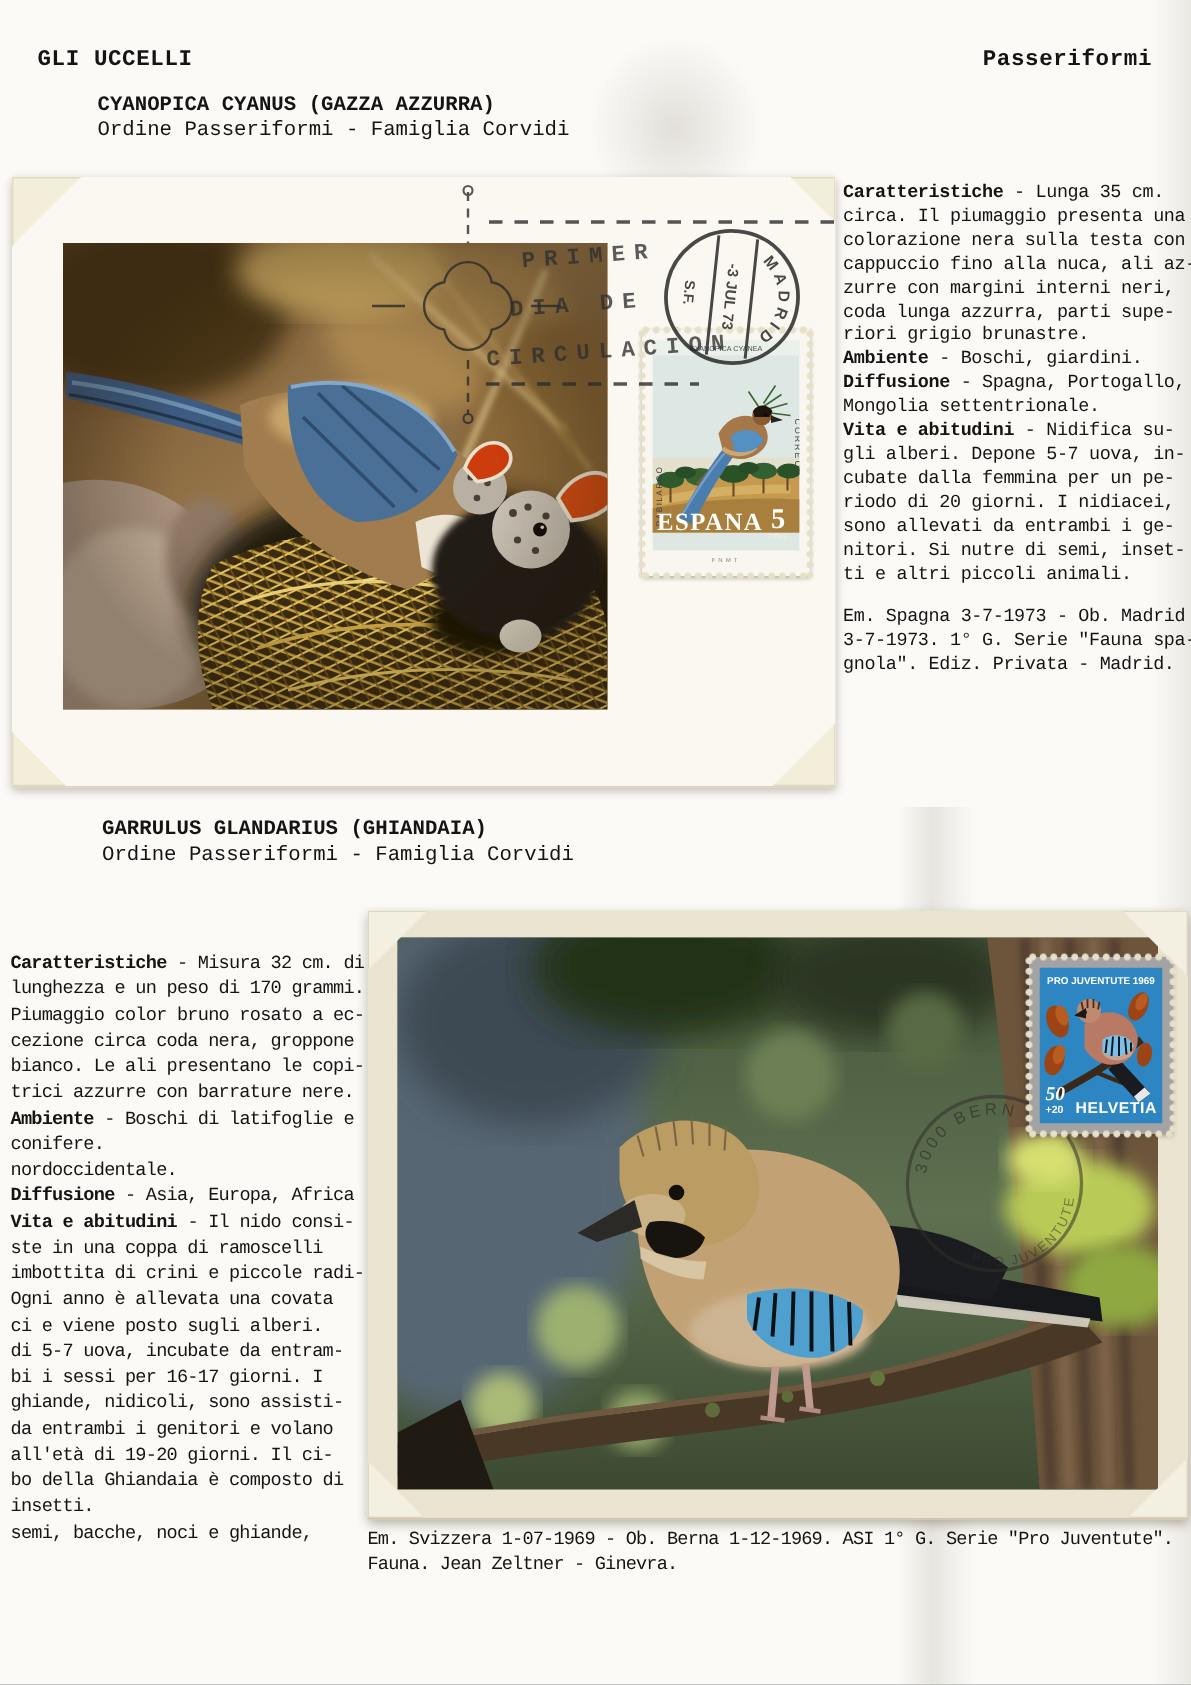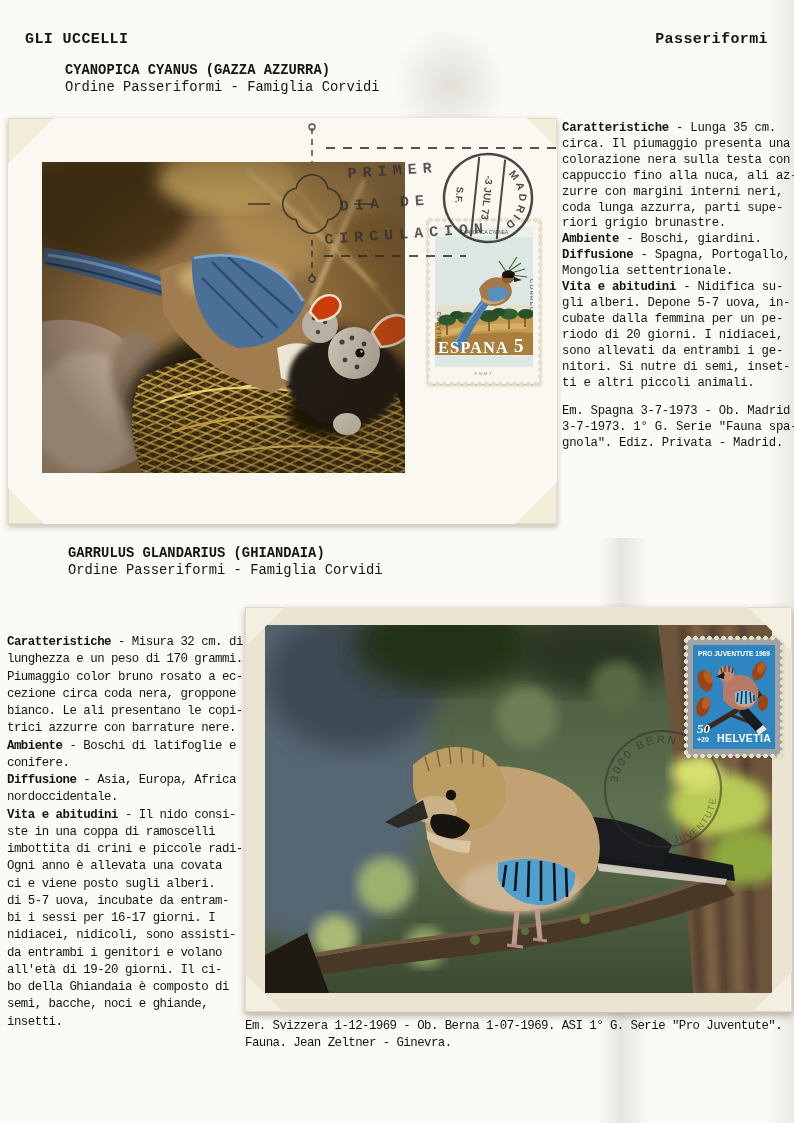--- a/index.html
+++ b/index.html
@@ -281,35 +281,35 @@
 
   <div class="col col2">
       <div class="tw-line"><b>Caratteristiche</b> - Misura 32 cm. di</div>
       <div class="tw-line">lunghezza e un peso di 170 grammi.</div>
       <div class="tw-line">Piumaggio color bruno rosato a ec-</div>
       <div class="tw-line">cezione circa coda nera, groppone</div>
       <div class="tw-line">bianco. Le ali presentano le copi-</div>
       <div class="tw-line">trici azzurre con barrature nere.</div>
       <div class="tw-line"><b>Ambiente</b> - Boschi di latifoglie e</div>
       <div class="tw-line">conifere.</div>
+      <div class="tw-line">nordoccidentale.</div>
       <div class="tw-line"><b>Diffusione</b> - Asia, Europa, Africa</div>
-      <div class="tw-line">nordoccidentale.</div>
       <div class="tw-line"><b>Vita e abitudini</b> - Il nido consi-</div>
       <div class="tw-line">ste in una coppa di ramoscelli</div>
       <div class="tw-line">imbottita di crini e piccole radi-</div>
       <div class="tw-line">Ogni anno è allevata una covata</div>
       <div class="tw-line">ci e viene posto sugli alberi.</div>
       <div class="tw-line">di 5-7 uova, incubate da entram-</div>
       <div class="tw-line">bi i sessi per 16-17 giorni. I</div>
-      <div class="tw-line">nidiacei, nidicoli, sono assisti-</div>
+      <div class="tw-line">ghiande, nidicoli, sono assisti-</div>
       <div class="tw-line">da entrambi i genitori e volano</div>
       <div class="tw-line">all'età di 19-20 giorni. Il ci-</div>
       <div class="tw-line">bo della Ghiandaia è composto di</div>
+      <div class="tw-line">insetti.</div>
       <div class="tw-line">semi, bacche, noci e ghiande,</div>
-      <div class="tw-line">insetti.</div>
     </div>
 
   <div class="postcard pc2">
     <div class="photo photo2">
       <svg viewBox="0 0 507 368" preserveAspectRatio="none" aria-hidden="true">
         <defs>
           <filter id="c12">
               <feGaussianBlur stdDeviation="12"></feGaussianBlur>
             </filter>
           <filter id="c6">
@@ -451,17 +451,17 @@
       </svg>
     </div>
 
     <div class="corner tl" style="left:0;top:0;width:40px;height:40px;"></div>
     <div class="corner tr" style="right:0;top:0;width:44px;height:44px;"></div>
     <div class="corner bl" style="left:0;bottom:0;width:38px;height:38px;"></div>
     <div class="corner br" style="right:0;bottom:0;width:40px;height:40px;"></div>
   </div>
 
   <div class="col caption2">
-      <div class="tw-line">Em. Svizzera 1-12-1969 - Ob. Berna 1-07-1969. ASI 1° G. Serie "Pro Juventute".</div>
+      <div class="tw-line">Em. Svizzera 1-07-1969 - Ob. Berna 1-12-1969. ASI 1° G. Serie "Pro Juventute".</div>
       <div class="tw-line">Fauna. Jean Zeltner - Ginevra.</div>
     </div>
 
 </div>
 
 </body></html>

